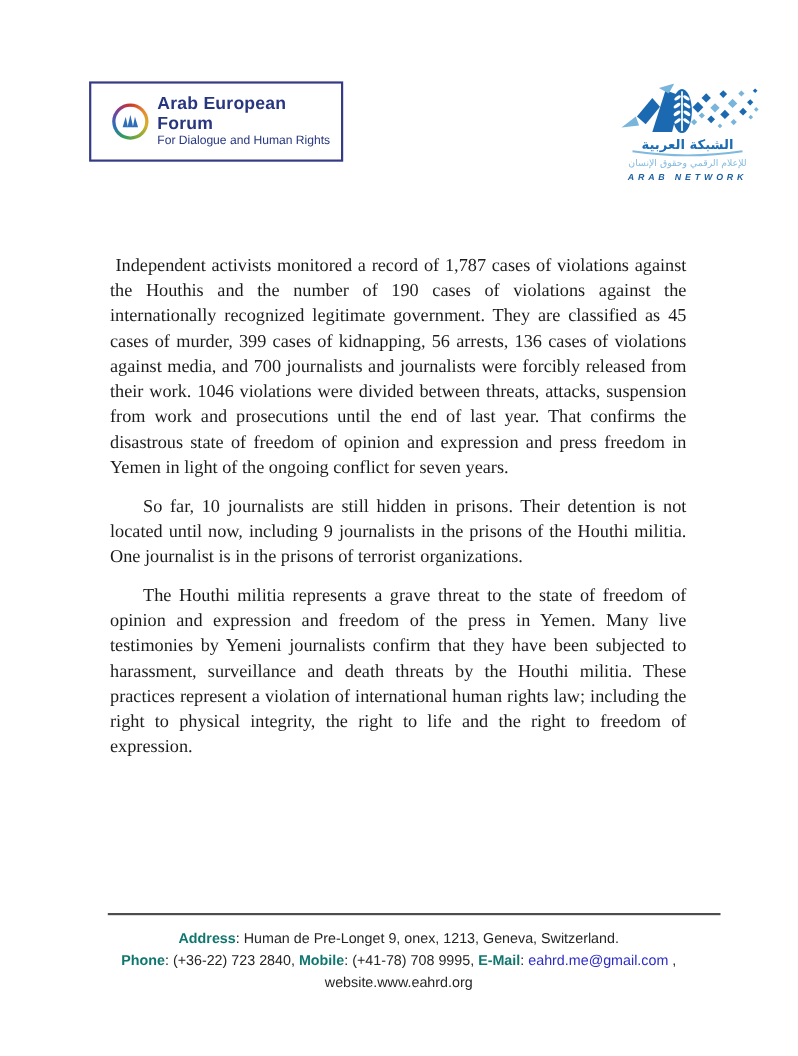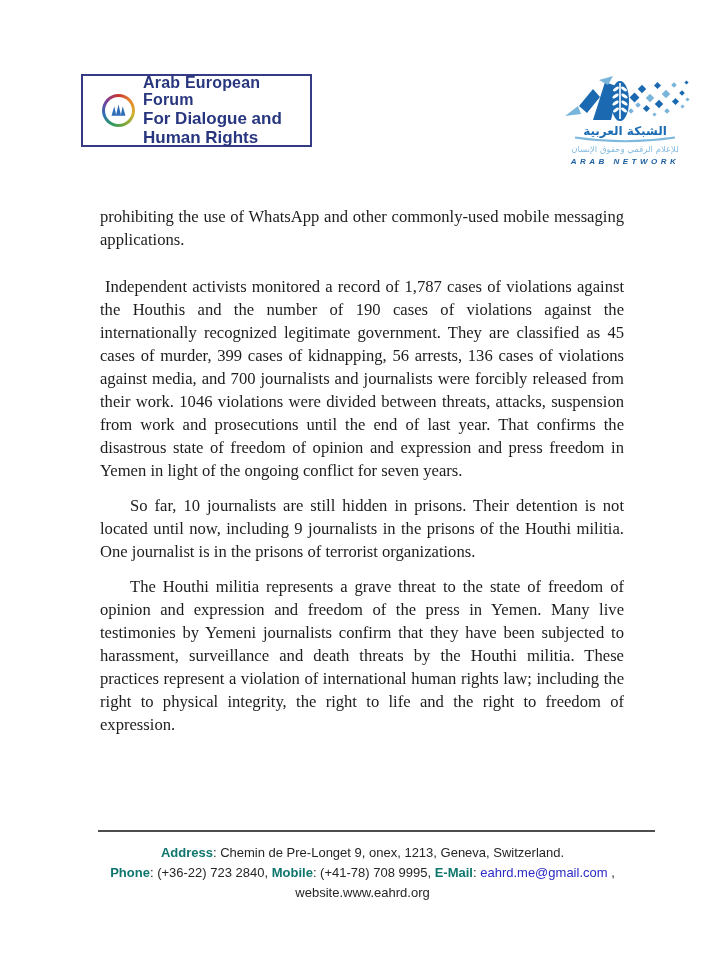--- a/index.html
+++ b/index.html
@@ -18,21 +18,21 @@
   }
   .emblem-wrap { position:relative; width:33px; height:33px; flex:0 0 auto; }
   .emblem-ring {
     position:absolute; inset:0; border-radius:50%;
     background:conic-gradient(#c9372c,#e8892f,#d4b02e,#7fa838,#2e9a62,#2f6db8,#7b3f98,#c9372c);
   }
   .emblem-ring::after { content:""; position:absolute; inset:3px; background:#fff; border-radius:50%; }
   .emblem-people { position:absolute; inset:0; z-index:2; display:flex; align-items:center; justify-content:center; }
   .forum-text { margin-left:8px; line-height:1.12; }
   .forum-title { font-size:16px; font-weight:bold; color:#27367f; letter-spacing:0.2px; }
-  .forum-subtitle { font-size:17px; font-weight:700; color:#27367f; }
+  .forum-subtitle { font-size:11px; font-weight:400; color:#27367f; }
 
   .network-logo {
     position:absolute; left:556px; top:76px; width:138px;
     text-align:center; line-height:1;
   }
   .network-graphic { display:block; margin:0 auto; }
   .network-arabic-title {
     font-family:"DejaVu Sans", sans-serif;
     font-size:12px; font-weight:bold; color:#1c6cb3; direction:rtl; margin-top:1px;
   }
@@ -128,26 +128,25 @@
     </svg>
     <div class="network-arabic-title">الشبكة العربية</div>
     <svg class="network-swoosh" width="104" height="7" viewBox="0 0 104 7">
       <path d="M2 1.5 Q52 9 102 1.5" stroke="#7fb9de" stroke-width="1.8" fill="none"></path>
     </svg>
     <div class="network-arabic-sub">للإعلام الرقمي وحقوق الإنسان</div>
     <div class="network-caption">ARAB NETWORK</div>
   </div>
 
   <div class="content">
-    <p>prohibiting the use of WhatsApp and other commonly-used mobile messaging applications.</p>
     <p class="space-indent">Independent activists monitored a record of 1,787 cases of violations against the Houthis and the number of 190 cases of violations against the internationally recognized legitimate government. They are classified as 45 cases of murder, 399 cases of kidnapping, 56 arrests, 136 cases of violations against media, and 700 journalists and journalists were forcibly released from their work. 1046 violations were divided between threats, attacks, suspension from work and prosecutions until the end of last year. That confirms the disastrous state of freedom of opinion and expression and press freedom in Yemen in light of the ongoing conflict for seven years.</p>
     <p class="indent">So far, 10 journalists are still hidden in prisons. Their detention is not located until now, including 9 journalists in the prisons of the Houthi militia. One journalist is in the prisons of terrorist organizations.</p>
     <p class="indent">The Houthi militia represents a grave threat to the state of freedom of opinion and expression and freedom of the press in Yemen. Many live testimonies by Yemeni journalists confirm that they have been subjected to harassment, surveillance and death threats by the Houthi militia. These practices represent a violation of international human rights law; including the right to physical integrity, the right to life and the right to freedom of expression.</p>
   </div>
 
   <div class="footer-rule"></div>
   <div class="footer-text">
-    <div><b>Address</b><span>: Chemin de Pre-Longet 9, onex, 1213, Geneva, Switzerland.</span></div>
+    <div><b>Address</b><span>: Human de Pre-Longet 9, onex, 1213, Geneva, Switzerland.</span></div>
     <div><b>Phone</b><span>: (+36-22) 723 2840, </span><b>Mobile</b><span>: (+41-78) 708 9995, </span><b>E-Mail</b><span>: </span><a class="email-link">eahrd.me@gmail.com</a><span> ,</span></div>
     <div>website.www.eahrd.org</div>
   </div>
 
 </div>
 
 </body></html>

